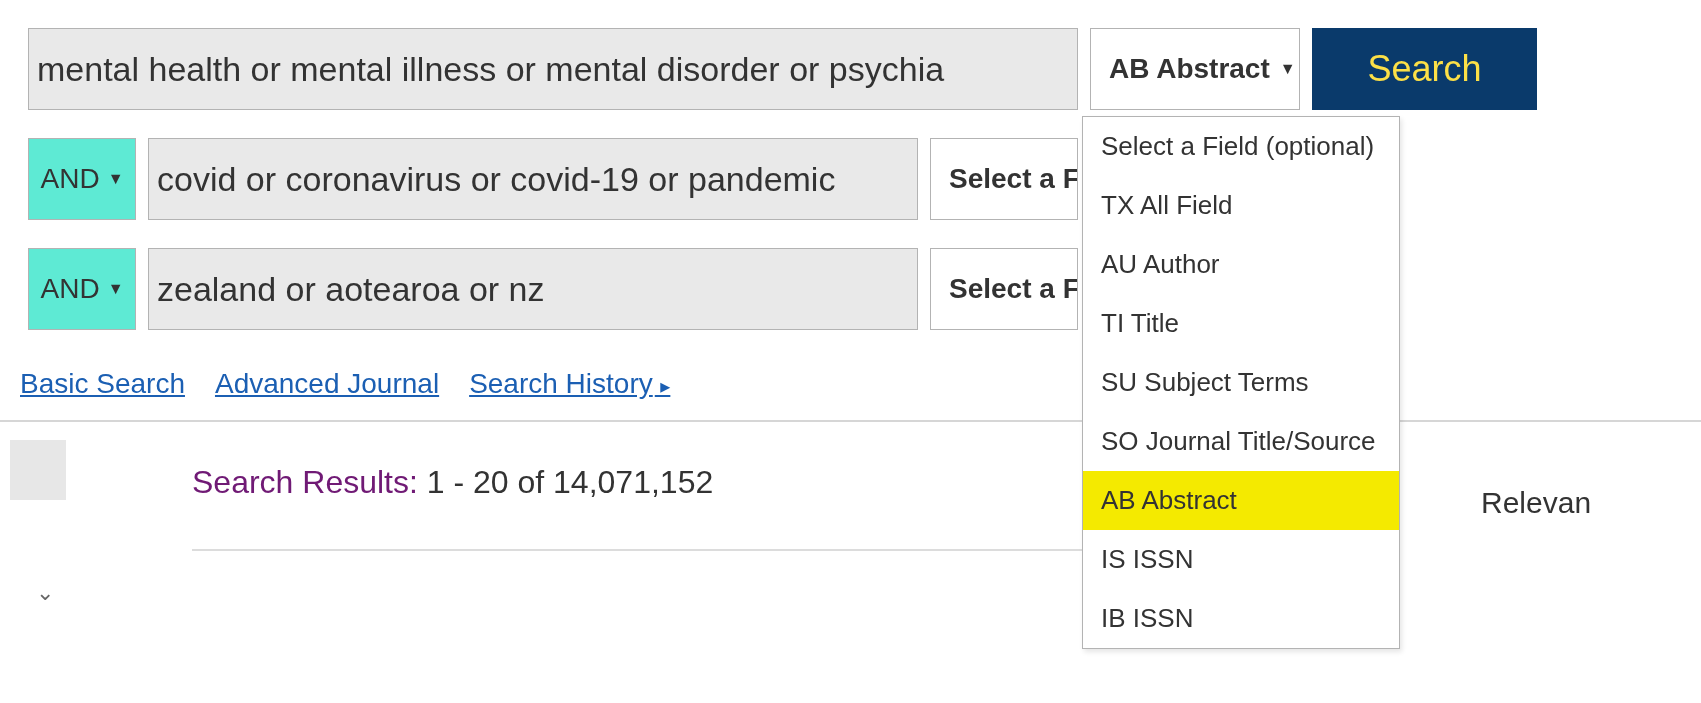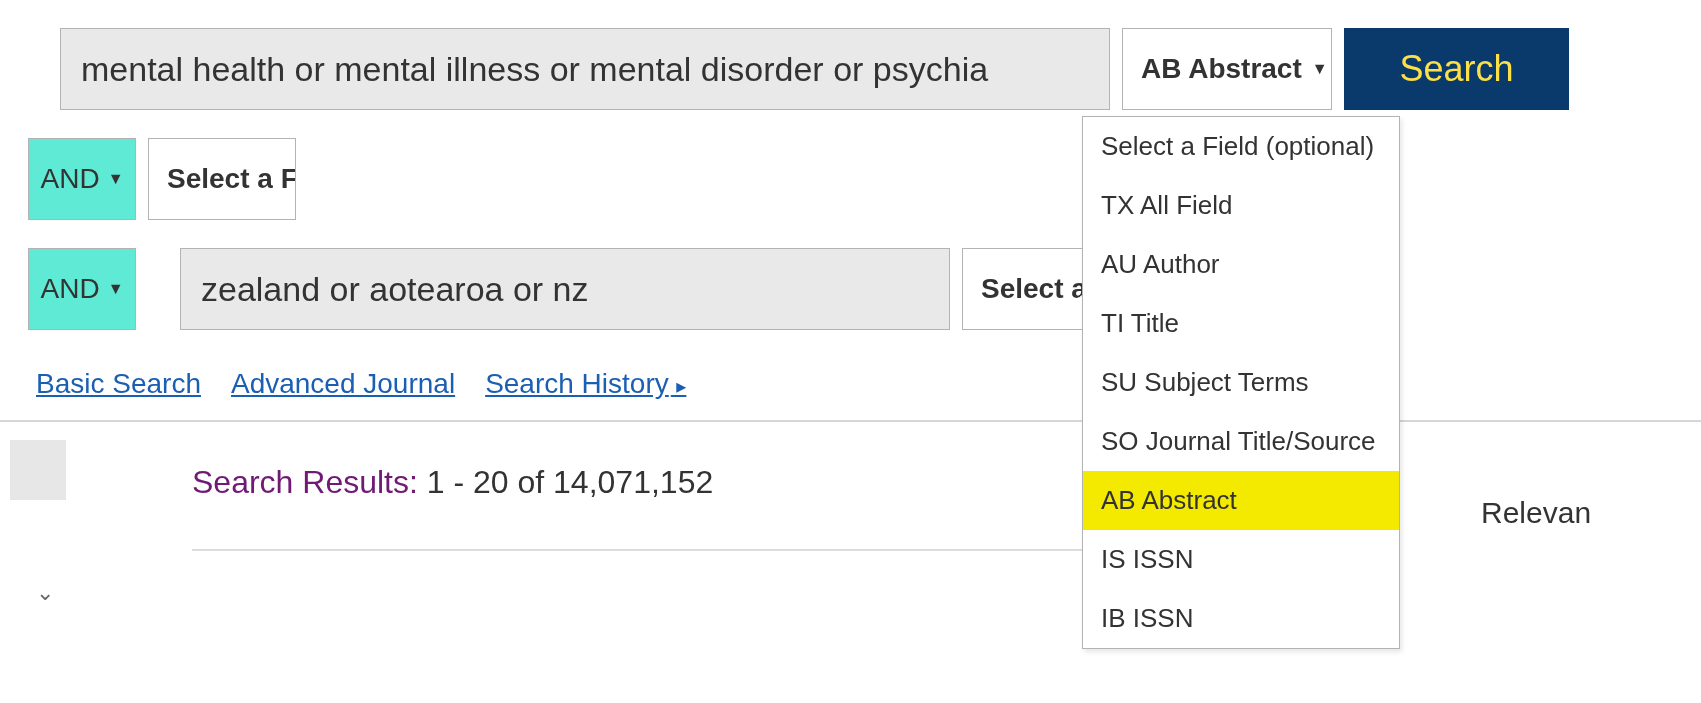--- a/index.html
+++ b/index.html
@@ -37,24 +37,23 @@
   }
   .bool-select .caret {
     font-size: 16px;
   }
   .search-input {
     flex: 1;
     height: 82px;
     border: 1px solid #b3b3b3;
     background: #e9e9e9;
     font-size: 34px;
-    padding: 0 20px;
+    padding: 0 8px;
     color: #333;
     font-family: Arial, Helvetica, sans-serif;
-    margin-left: 32px;
   }
   .search-input.first {
     width: 1050px;
     flex: none;
   }
   .field-select {
     width: 210px;
     height: 82px;
     border: 1px solid #b3b3b3;
     background: #ffffff;
@@ -105,21 +104,21 @@
     height: 32px;
     border-radius: 50%;
     border: 1.5px solid #3a79c6;
     display: inline-flex;
     align-items: center;
     justify-content: center;
     font-size: 20px;
     color: #3a79c6;
   }
   .search-links {
-    padding: 0 28px 20px 36px;
+    padding: 0 28px 20px 20px;
     display: flex;
     gap: 30px;
     font-size: 28px;
   }
   .search-links a {
     color: #1b5fb3;
     text-decoration: underline;
     cursor: pointer;
   }
   .search-links .hist-caret {
@@ -160,26 +159,25 @@
   }
   .results-line .label { color: #701a75; }
   .results-hr {
     margin-top: 48px;
     border: none;
     height: 2px;
     background: #dcdcdc;
   }
   .right-pane {
     width: 250px;
-    padding: 40px 0 0 30px;
+    padding: 64px 0 0 30px;
     font-size: 30px;
     color: #333;
     overflow: hidden;
     white-space: nowrap;
-    margin-top: 34px;
   }
 
   
   .dropdown-menu {
     position: absolute;
     top: 116px;
     left: 1082px;
     width: 318px;
     background: #ffffff;
     border: 1px solid #b3b3b3;
@@ -221,20 +219,21 @@
       <span class="caret">▼</span>
     </div>
     <button class="search-btn">Search</button>
   </div>
 
   <div class="search-row">
     <div class="bool-select">
       <span>AND</span>
       <span class="caret">▼</span>
     </div>
+    <input class="search-input second-row" value="covid or coronavirus or covid-19 or pandemic" style="">
     <div class="field-select partial-hidden">
       <span>Select a Field (optional)</span>
     </div>
 
   </div>
 
   <div class="search-row">
     <div class="bool-select">
       <span>AND</span>
       <span class="caret">▼</span>

